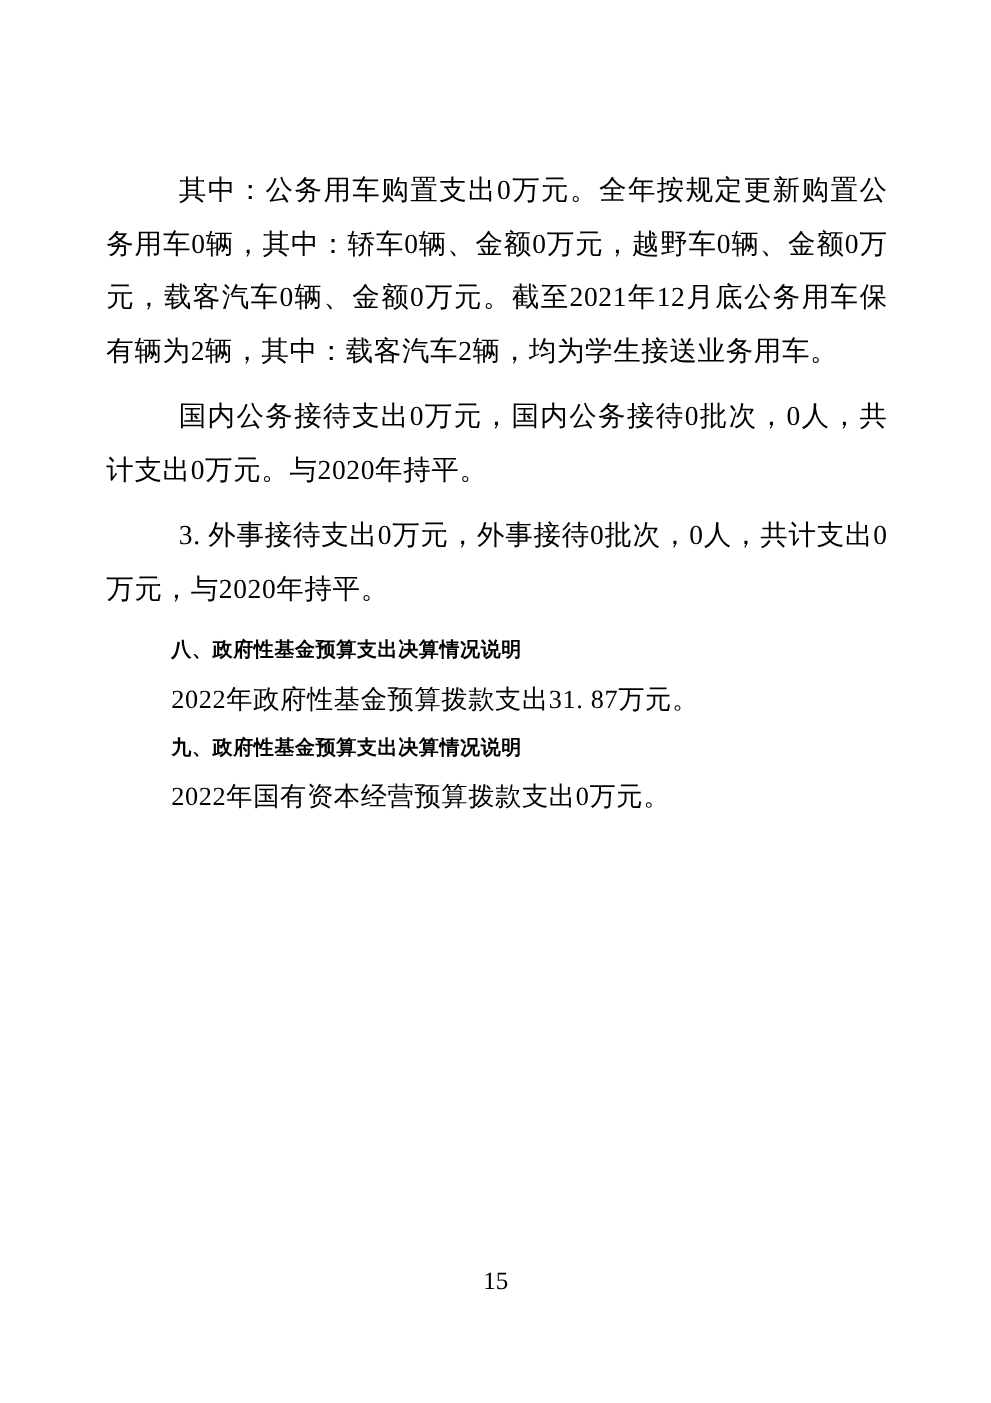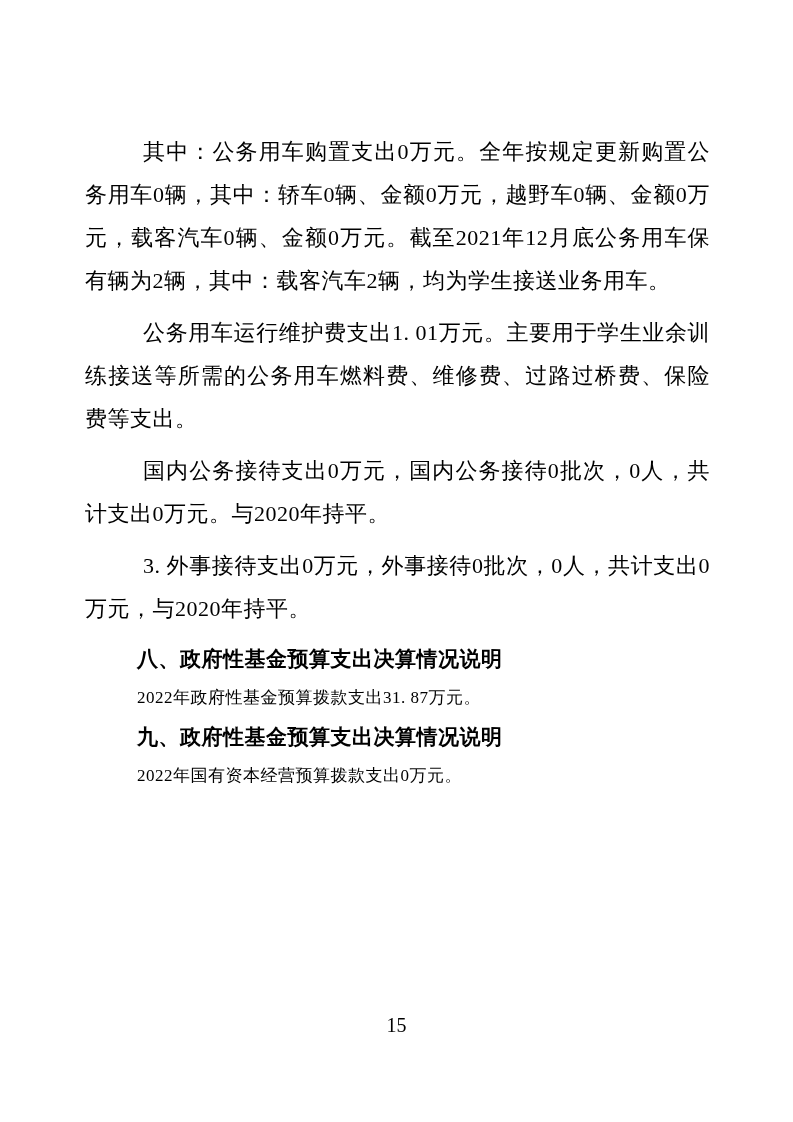--- a/index.html
+++ b/index.html
@@ -28,28 +28,28 @@
     font-size: 22px;
     line-height: 43px;
     letter-spacing: 0.5px;
     text-align: justify;
     text-indent: 58px;
   }
   .section-heading {
     margin: 0;
     font-family: "Liberation Sans", "DejaVu Sans", sans-serif;
     font-weight: bold;
-    font-size: 21px;
+    font-size: 16px;
     line-height: 39px;
     letter-spacing: 0.5px;
     text-indent: 52px;
   }
   .section-para {
     margin: 0;
-    font-size: 17px;
+    font-size: 21px;
     line-height: 39px;
     letter-spacing: 0.5px;
     text-align: justify;
     text-indent: 52px;
   }
   .page-number {
     position: absolute;
     top: 1014px;
     left: 0;
     width: 100%;
@@ -57,21 +57,20 @@
     font-size: 20px;
     color: #000000;
   }
 </style>
 </head>
 <body>
 
 <div class="page">
   <div class="content">
     <p class="body-para">其中：公务用车购置支出0万元。全年按规定更新购置公务用车0辆，其中：轿车0辆、金额0万元，越野车0辆、金额0万元，载客汽车0辆、金额0万元。截至2021年12月底公务用车保有辆为2辆，其中：载客汽车2辆，均为学生接送业务用车。</p>
-    <p class="body-para">公务用车运行维护费支出1. 01万元。主要用于学生业余训练接送等所需的公务用车燃料费、维修费、过路过桥费、保险费等支出。</p>
     <p class="body-para">国内公务接待支出0万元，国内公务接待0批次，0人，共计支出0万元。与2020年持平。</p>
     <p class="body-para">3. 外事接待支出0万元，外事接待0批次，0人，共计支出0万元，与2020年持平。</p>
 
     <h2 class="section-heading">八、政府性基金预算支出决算情况说明</h2>
     <p class="section-para">2022年政府性基金预算拨款支出31. 87万元。</p>
 
     <h2 class="section-heading">九、政府性基金预算支出决算情况说明</h2>
     <p class="section-para">2022年国有资本经营预算拨款支出0万元。</p>
   </div>
 

